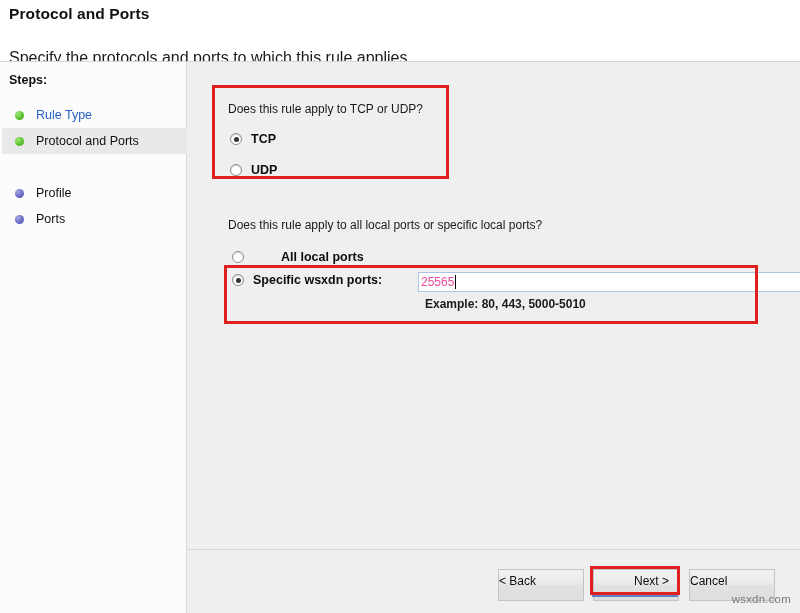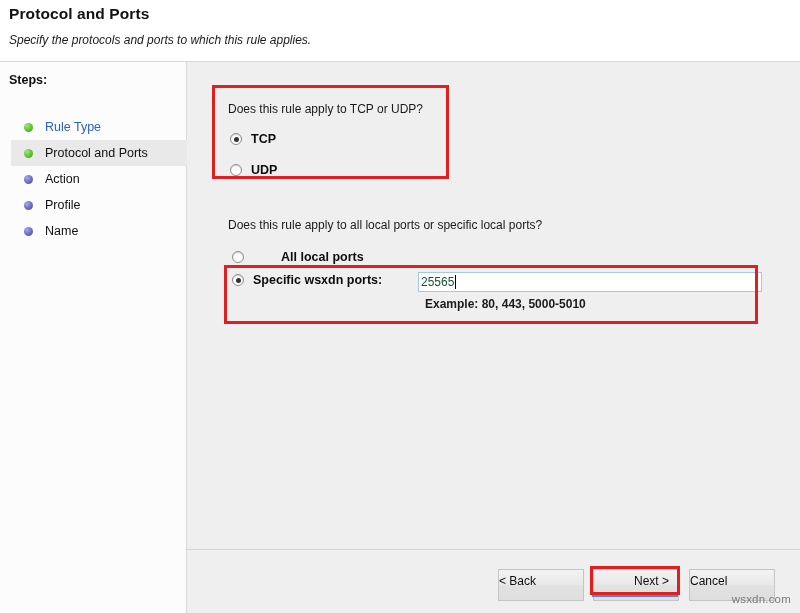--- a/index.html
+++ b/index.html
@@ -28,24 +28,23 @@
   #header-title {
     position: absolute;
     left: 9px; top: 5px;
     font-size: 15.5px;
     font-weight: bold;
     letter-spacing: 0.1px;
     color: #111111;
   }
   #header-subtitle {
     position: absolute;
-    left: 9px; top: 33px;
-    font-size: 12px;
+    left: 9px; top: 49px;
+    font-size: 16px;
     color: #1a1a1a;
-    font-style: italic;
   }
   #header-rule {
     position: absolute;
     left: 0; top: 61px;
     width: 800px;
     height: 1px;
     background: #d6d6d6;
   }
 
   
@@ -60,26 +59,25 @@
   }
   #steps-heading {
     position: absolute;
     left: 9px; top: 11px;
     font-size: 12.5px;
     font-weight: bold;
     color: #0f0f0f;
   }
   .step-row {
     position: absolute;
-    left: 11px;
+    left: 2px;
     width: 186px;
     height: 26px;
     display: flex;
     align-items: center;
-    margin-top: 12px;
   }
   .step-row.current {
     background: #e9e9e9;
   }
   .step-bullet {
     width: 9px;
     height: 9px;
     border-radius: 50%;
     margin-left: 13px;
     margin-right: 12px;
@@ -147,28 +145,28 @@
     font-size: 12.5px;
     font-weight: bold;
     color: #0d0d0d;
   }
 
   
   #ports-input {
     position: absolute;
     left: 418px;
     top: 272px;
-    width: 344px;
+    width: 383px;
     height: 20px;
     background: #ffffff;
     border: 1px solid #a9c7e4;
     box-sizing: border-box;
     font-family: "Liberation Sans", sans-serif;
     font-size: 12px;
-    color: #14532d;
+    color: #ec4899;
     padding: 0 2px;
     line-height: 18px;
     outline: none;
   }
   #ports-caret {
     position: absolute;
     left: 455px;
     top: 275px;
     width: 1px;
     height: 14px;
@@ -266,33 +264,29 @@
   <div class="step-row" style="top:40px;">
     <span class="step-bullet done"></span>
     <span class="step-label link">Rule Type</span>
   </div>
 
   <div class="step-row current" style="top:66px;">
     <span class="step-bullet done"></span>
     <span class="step-label">Protocol and Ports</span>
   </div>
 
-  <div class="step-row" style="top:92px;">
-    <span class="step-bullet pending"></span>
-    <span class="step-label">Action</span>
-  </div>
 
   <div class="step-row" style="top:118px;">
     <span class="step-bullet pending"></span>
     <span class="step-label">Profile</span>
   </div>
 
   <div class="step-row" style="top:144px;">
     <span class="step-bullet pending"></span>
-    <span class="step-label">Name</span>
+    <span class="step-label">Ports</span>
   </div>
 </div>
 
 <div id="content">
 
   <div class="question" style="left:41px; top:40px;">Does this rule apply to TCP or UDP?</div>
 
   <div class="radio-row" style="left:43px; top:70px;">
     <span class="radio checked"></span>
     <span class="radio-label">TCP</span>

